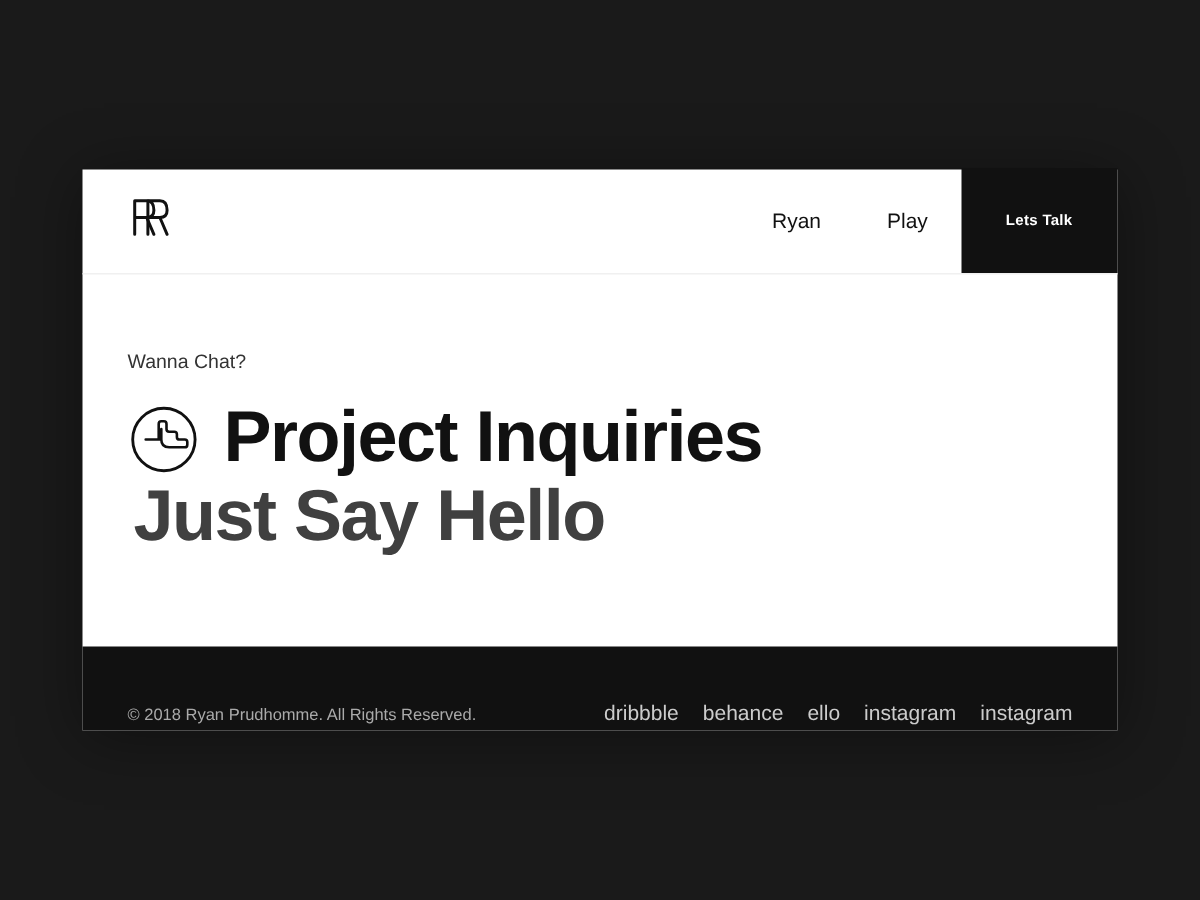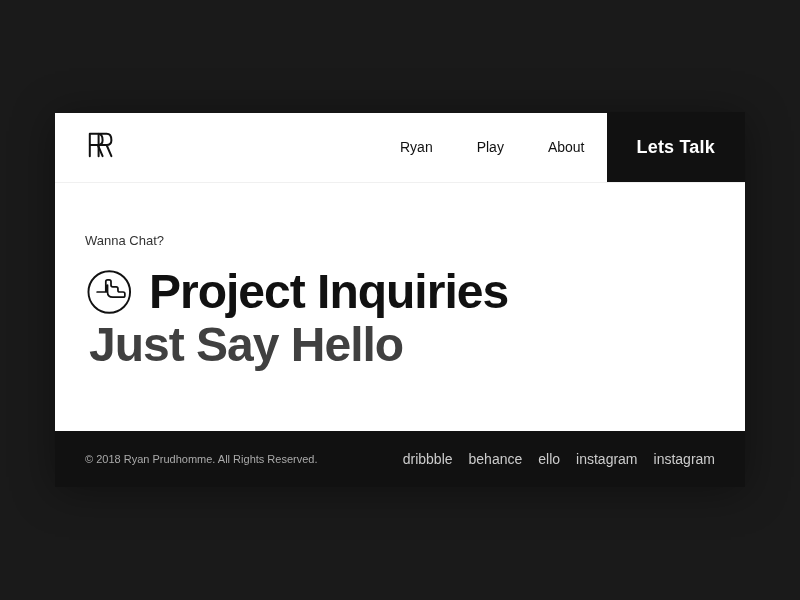--- a/index.html
+++ b/index.html
@@ -73,21 +73,21 @@
       cursor: pointer;
       font-weight: 400;
       height: 70px;
       display: flex;
       align-items: center;
     }
 
     .nav-cta {
       background: #111;
       color: #fff;
-      font-size: 18px;
+      font-size: 10px;
       font-weight: 600;
       padding: 0 30px;
       height: 70px;
       display: flex;
       align-items: center;
       cursor: pointer;
       letter-spacing: 0.2px;
     }
 
     
@@ -98,21 +98,21 @@
 
     .wanna-chat {
       font-size: 13px;
       color: #333;
       margin-bottom: 18px;
       font-weight: 400;
     }
 
     .headline-row {
       display: flex;
-      align-items: center;
+      align-items: flex-end;
       gap: 12px;
       margin-bottom: 0;
     }
 
     .pointing-icon {
       font-size: 44px;
       line-height: 1;
     }
 
     .headline-text {
@@ -131,23 +131,23 @@
       letter-spacing: -1px;
       padding-left: 4px;
       margin-top: 2px;
     }
 
     
     .footer {
       background: #111;
       color: #fff;
       display: flex;
-      align-items: center;
+      align-items: flex-end;
       justify-content: space-between;
-      padding: 16px 30px;
+      padding: 4px 30px;
       height: 56px;
     }
 
     .footer-copy {
       font-size: 11px;
       color: #aaa;
       font-weight: 400;
     }
 
     .footer-links {
@@ -214,21 +214,20 @@
 
             <path d="M6 6 L6 34 M6 6 L16 6 Q22 6 22 14 Q22 20 16 20 L6 20 M16 20 L22 34" stroke="#111" stroke-width="2.5" stroke-linecap="round" stroke-linejoin="round" fill="none"></path>
 
             <path d="M17 6 L17 34 M17 6 L27 6 Q33 6 33 14 Q33 20 27 20 L17 20 M27 20 L33 34" stroke="#111" stroke-width="2.5" stroke-linecap="round" stroke-linejoin="round" fill="none"></path>
           </svg>
         </div>
 
         <div class="nav-links">
           <span class="nav-link">Ryan</span>
           <span class="nav-link">Play</span>
-          <span class="nav-link">About</span>
           <span class="nav-cta">Lets Talk</span>
         </div>
       </nav>
 
       <div class="main-content">
         <p class="wanna-chat">Wanna Chat?</p>
 
         <div class="headline-row">
           <span class="pointing-icon">
             

